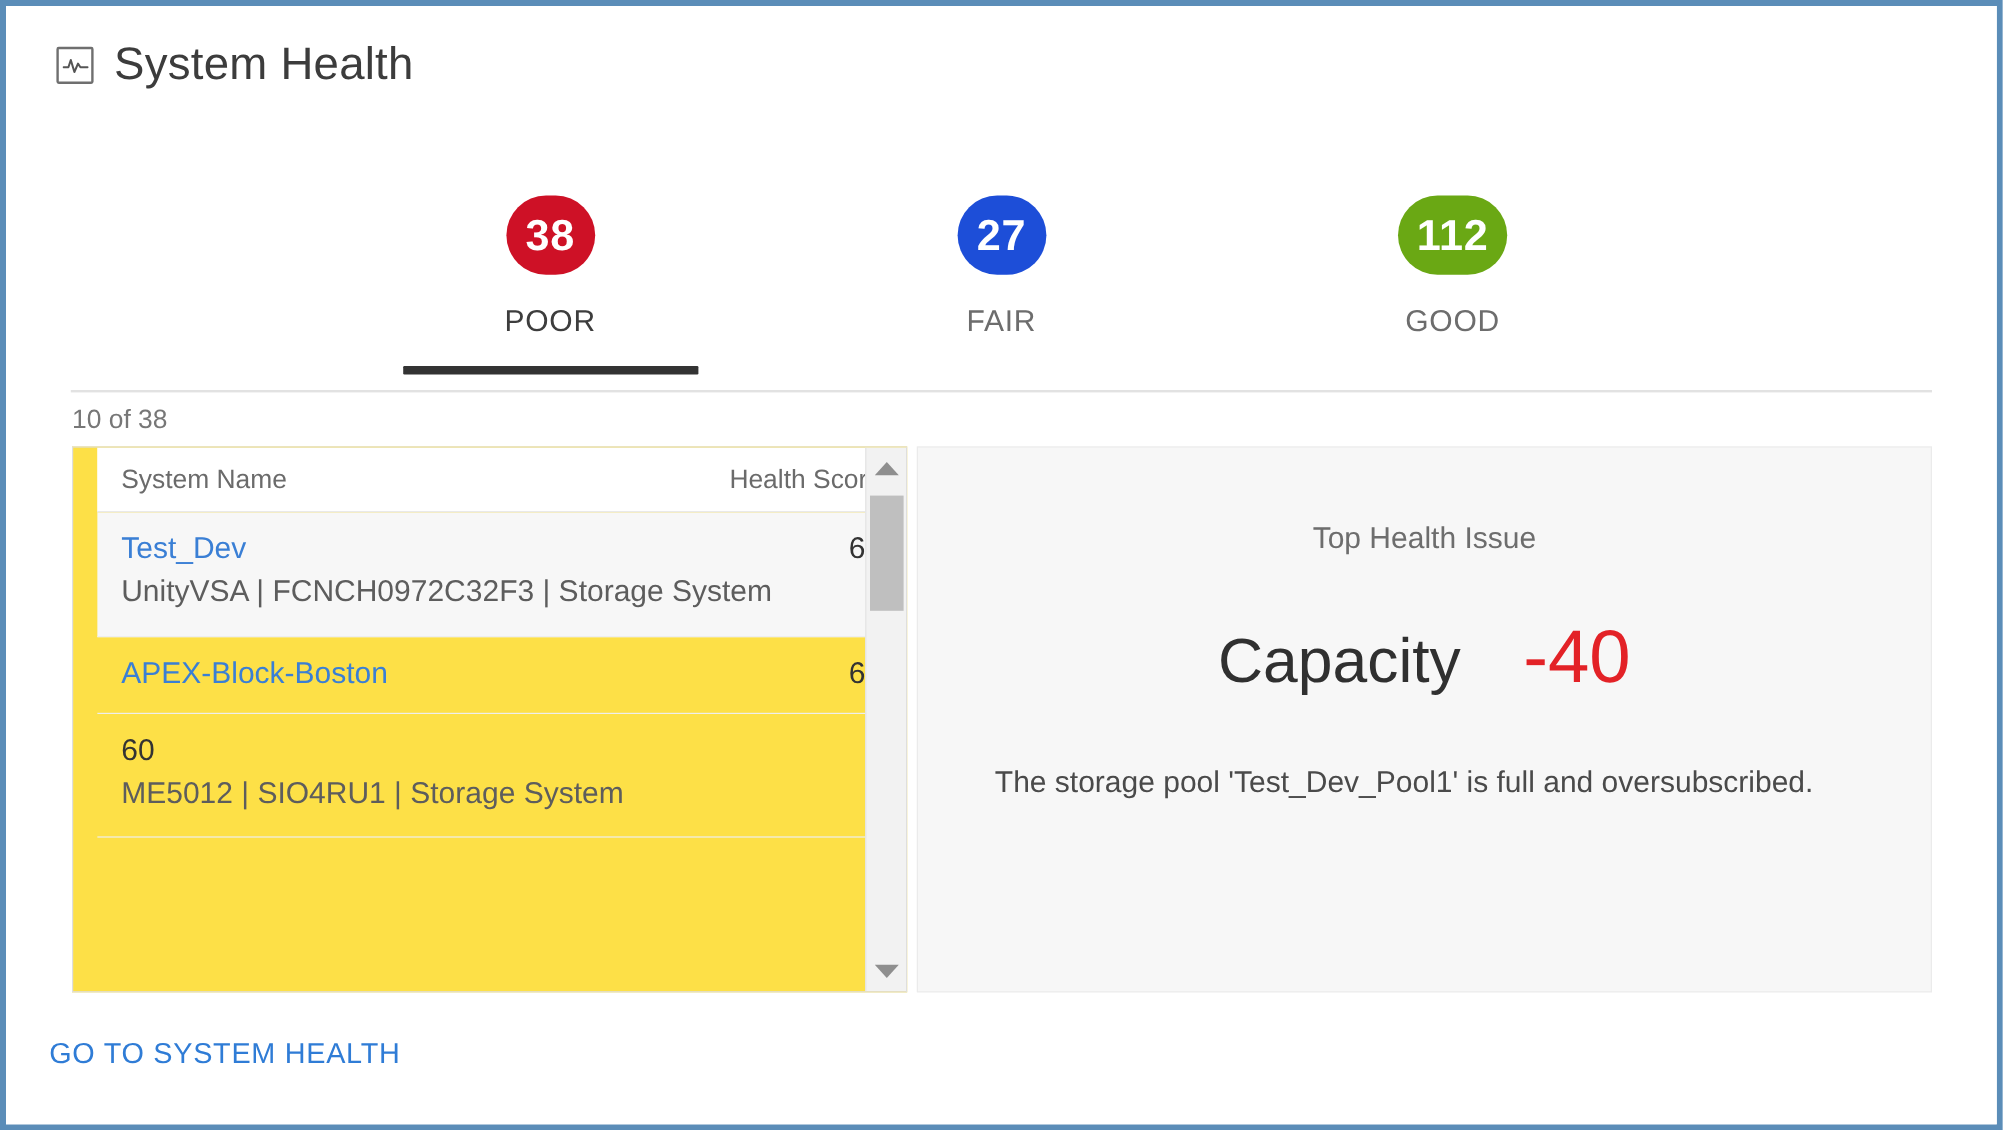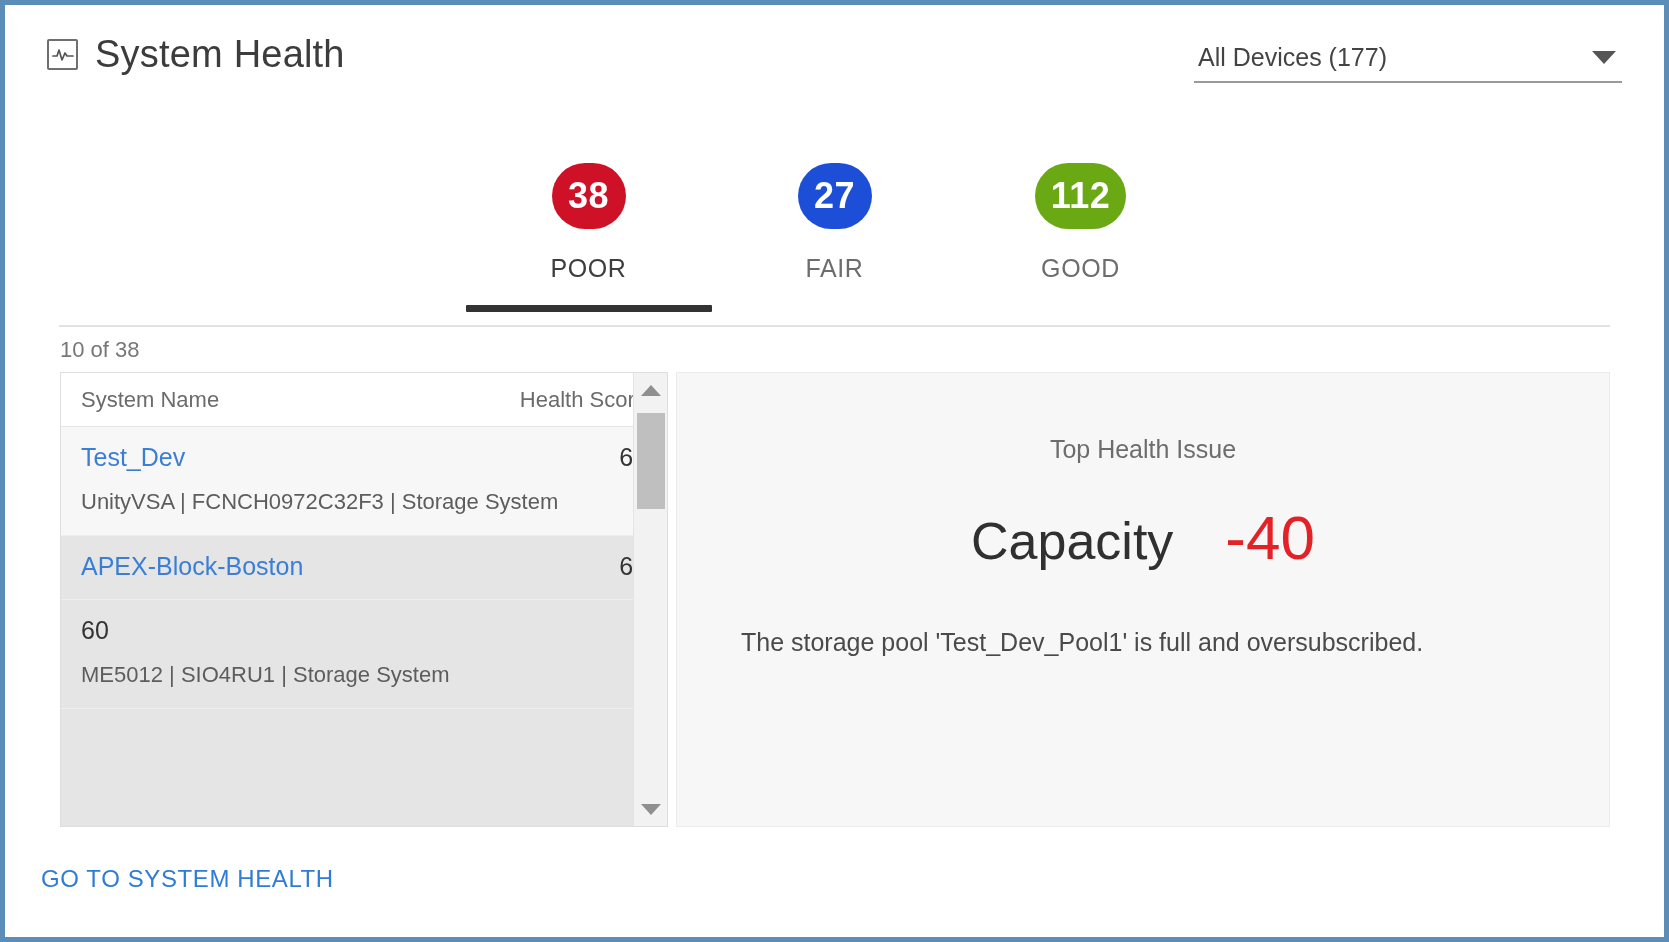--- a/index.html
+++ b/index.html
@@ -74,20 +74,21 @@
   }
 
   
   .status-row {
     position: absolute;
     left: 0; right: 0;
     top: 158px;
     display: flex;
     justify-content: center;
     align-items: flex-start;
+    gap: 130px;
   }
   .status-item {
     display: flex;
     flex-direction: column;
     align-items: center;
     cursor: pointer;
   }
   .pill {
     min-width: 74px;
     height: 66px;
@@ -141,27 +142,28 @@
     left: 55px;
     right: 54px;
     top: 367px;
     bottom: 110px;
     display: flex;
   }
 
   
   .table-panel {
     position: relative;
-    width: 608px;
+    width: 696px;
     flex: none;
     border: 1px solid #dedede;
-    background: #e5e5e5;
+    background: #fde047;
     overflow: hidden;
     display: flex;
     flex-direction: column;
+    padding-left: 20px;
   }
   .table-head {
     display: flex;
     justify-content: space-between;
     align-items: center;
     padding: 14px 20px 13px 20px;
     border-bottom: 1px solid #e4e4e4;
     background: #ffffff;
     flex: none;
   }
@@ -191,22 +193,22 @@
     color: #3a7fd5;
     line-height: 1.15;
     text-align: right;
   }
   .sys-score {
     font-size: 25px;
     color: #333333;
     flex: none;
   }
   .sys-meta {
-    margin-top: 14px;
-    font-size: 22px;
+    margin-top: 4px;
+    font-size: 25px;
     color: #5d5d5d;
     line-height: 1.42;
   }
 
   
   .vscroll {
     position: absolute;
     top: 0; right: 0; bottom: 0;
     width: 34px;
     background: #f2f2f2;
@@ -249,21 +251,21 @@
     display: flex;
     flex-direction: column;
     align-items: center;
     padding: 62px 56px 0 56px;
   }
   .issue-caption {
     font-size: 25px;
     color: #6d6d6d;
   }
   .issue-main {
-    margin-top: 38px;
+    margin-top: 48px;
     display: flex;
     align-items: baseline;
     gap: 52px;
   }
   .issue-name {
     font-size: 52px;
     color: #303030;
     font-weight: 400;
   }
   .issue-score {
@@ -302,24 +304,20 @@
     <div class="card-header">
       <div class="title-wrap">
         <span class="health-icon">
           <svg width="22" height="16" viewBox="0 0 22 16" aria-hidden="true">
             <polyline points="1,10 5,10 7,4 10,14 13,7 15,10 21,10" fill="none" stroke="#555555" stroke-width="1.7" stroke-linejoin="round" stroke-linecap="round"></polyline>
           </svg>
         </span>
         <span class="card-title">System Health</span>
       </div>
 
-      <div class="device-select">
-        <span class="device-select-label">All Devices (177)</span>
-        <span class="caret-down"></span>
-      </div>
     </div>
 
     <div class="status-row">
 
       <div class="status-item active">
         <div class="pill" style="background:#ce1126">
           <span>38</span>
         </div>
         <div class="status-label">POOR</div>
         <div class="tab-underline"></div>

